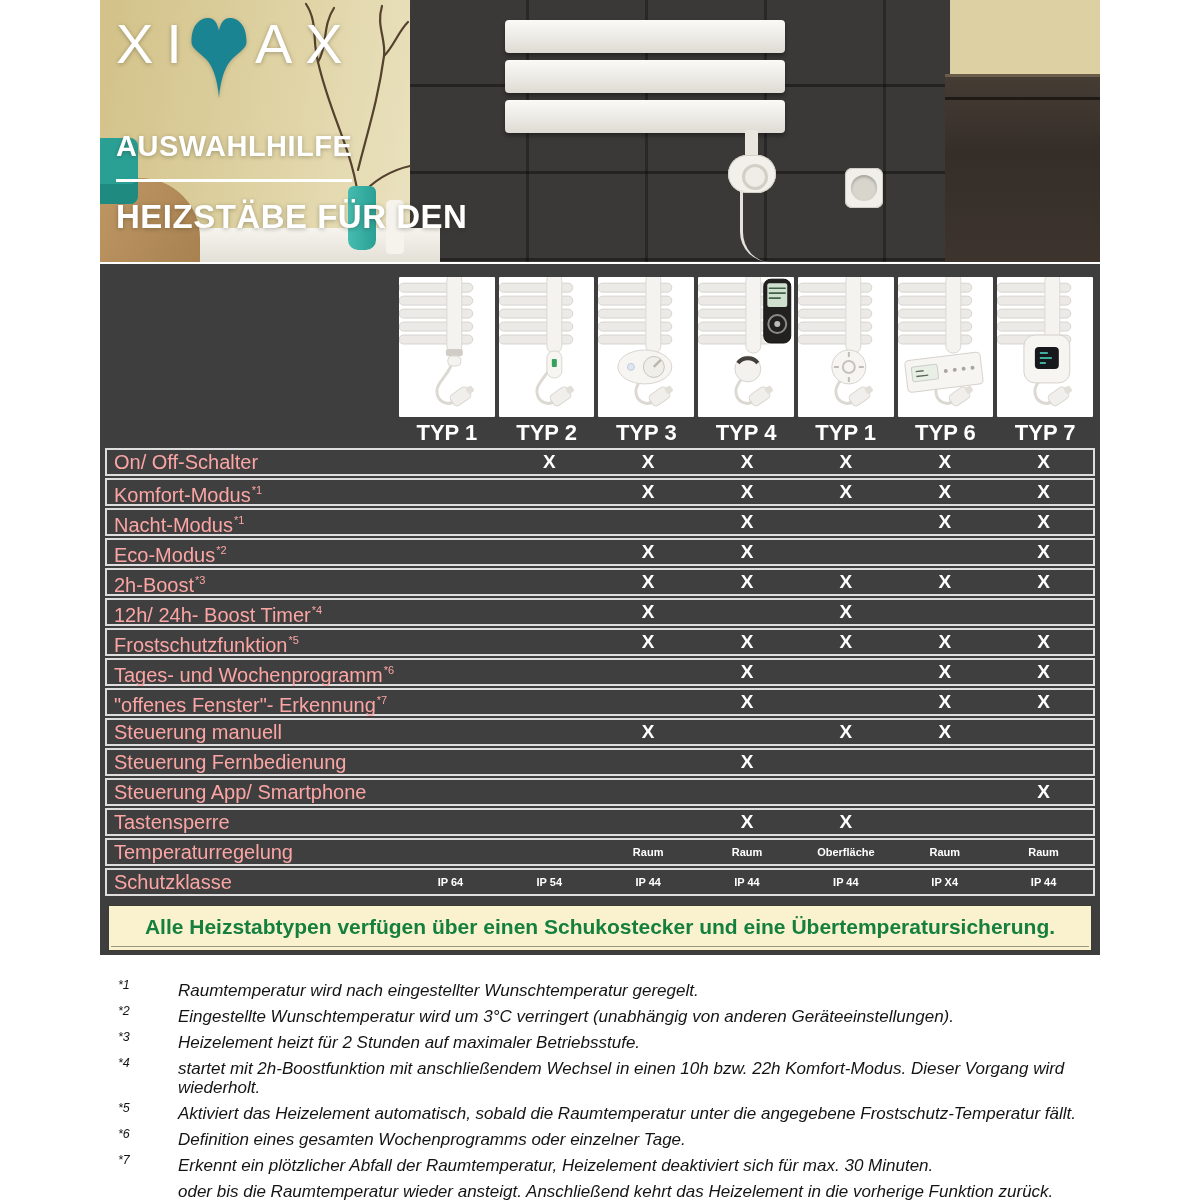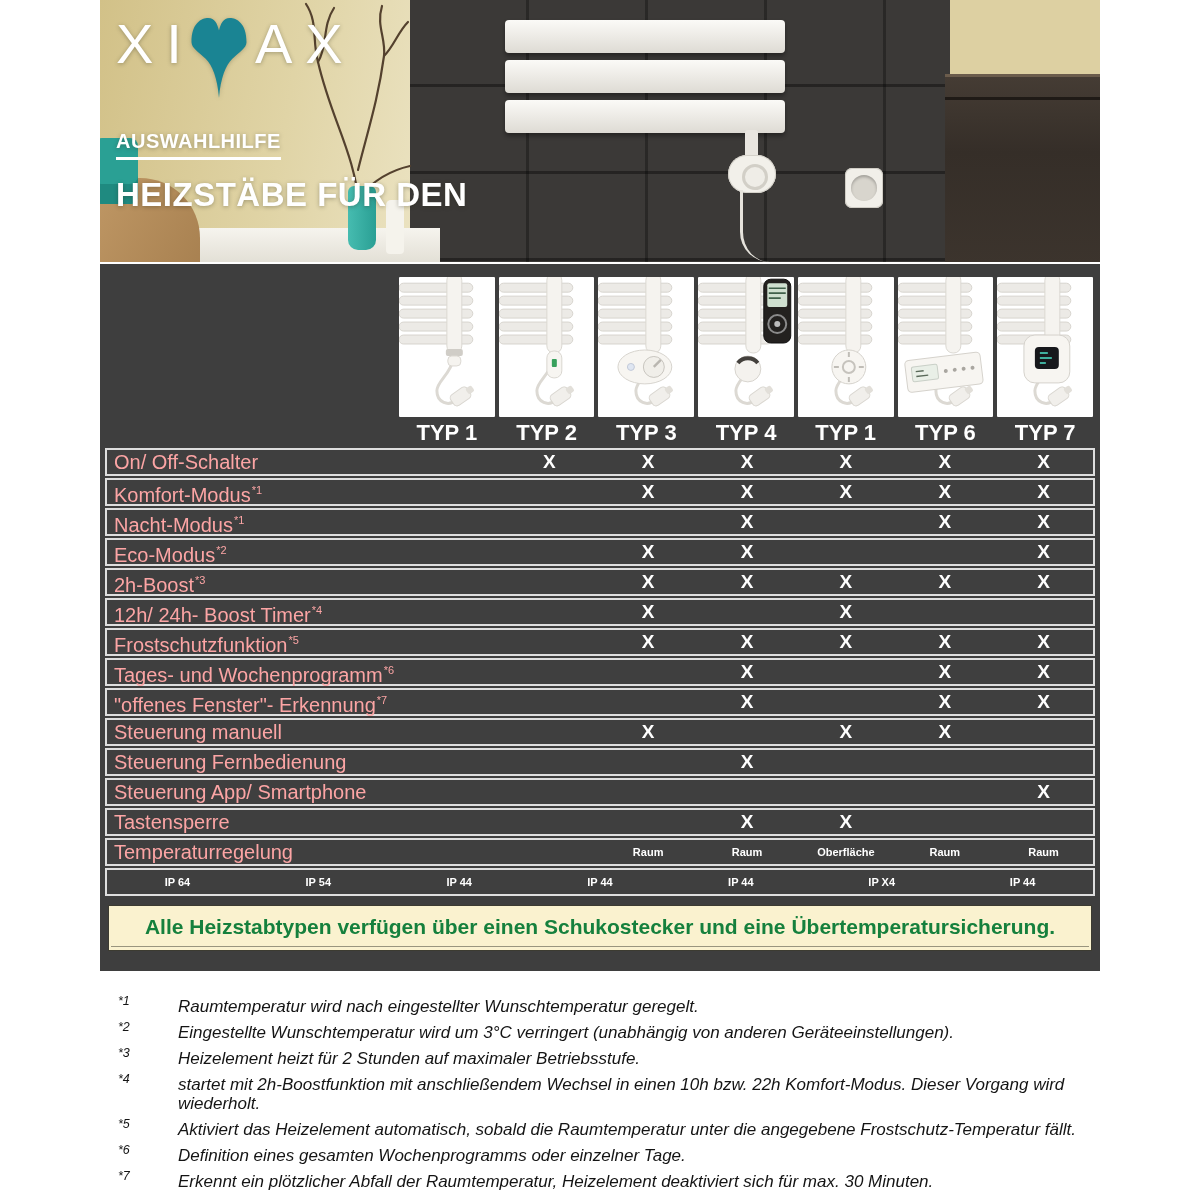--- a/index.html
+++ b/index.html
@@ -43,26 +43,26 @@
   .rad-cable{position:absolute;left:640px;top:190px;width:30px;height:72px;
     border-left:3px solid #e6e3dc;border-radius:0 0 0 30px;}
   .socket{position:absolute;left:745px;top:168px;width:38px;height:40px;border-radius:7px;
     background:#f1efe9;box-shadow:inset 0 0 0 1px #cfccc4;}
   .socket::after{content:"";position:absolute;left:6px;top:7px;width:26px;height:26px;border-radius:50%;
     background:#d8d5cd;box-shadow:inset 0 2px 3px rgba(0,0,0,.25);}
 
   .hero-overlay{position:absolute;left:16px;top:16px;color:#fff;text-shadow:0 1px 4px rgba(40,40,20,.35);}
   .logo{display:flex;align-items:flex-start;font-size:56px;letter-spacing:13px;font-weight:400;line-height:1;}
   .logo-m{width:60px;height:84px;margin:0 6px 0 -6px;fill:#1a8493;filter:drop-shadow(0 1px 2px rgba(40,40,20,.25));}
-  .kicker{display:inline-block;margin-top:30px;font-size:20px;font-weight:700;letter-spacing:.5px;
-    border-bottom:3px solid #fff;padding-bottom:4px;}
+  .kicker{display:inline-block;margin-top:30px;font-size:29px;font-weight:700;letter-spacing:.5px;
+    border-bottom:3px solid #fff;padding-bottom:16px;}
   .big-title{margin-top:12px;font-size:33px;font-weight:700;line-height:46px;letter-spacing:.5px;}
 
   
-  .table-block{background:#3e3e3e;margin-top:2px;padding:13px 5px 20px;}
+  .table-block{background:#3e3e3e;margin-top:2px;padding:13px 5px 4px;}
   .grid-row{display:flex;}
   .spacer{flex:0 0 292px;}
   .pcell{flex:1;margin:0 2px;height:140px;background:#ffffff;border-radius:1px;
     display:flex;align-items:flex-start;justify-content:center;overflow:hidden;}
   .prod-svg{width:96px;height:140px;display:block;}
   .tcell{flex:1;margin:0 2px;height:31px;line-height:31px;text-align:center;
     color:#fff;font-weight:700;font-size:22px;}
   .frow{display:flex;align-items:center;height:24px;background:#3f3f3f;
     border:2px solid #dedede;margin-bottom:2px;}
   .flabel{flex:0 0 287px;padding-left:7px;color:#fca5a5;font-size:20px;line-height:24px;white-space:nowrap;}
@@ -322,20 +322,21 @@
           <div class="flabel"><span>Temperaturregelung</span></div>
           <div class="fcell"></div>
           <div class="fcell"></div>
           <div class="fcell txt">Raum</div>
           <div class="fcell txt">Raum</div>
           <div class="fcell txt">Oberfläche</div>
           <div class="fcell txt">Raum</div>
           <div class="fcell txt">Raum</div>
         </div>
         <div class="frow">
+          <div class="flabel"><span>Schutzklasse</span></div>
           <div class="fcell txt">IP 64</div>
           <div class="fcell txt">IP 54</div>
           <div class="fcell txt">IP 44</div>
           <div class="fcell txt">IP 44</div>
           <div class="fcell txt">IP 44</div>
           <div class="fcell txt">IP X4</div>
           <div class="fcell txt">IP 44</div>
         </div>
       </div>
     <div class="banner">

